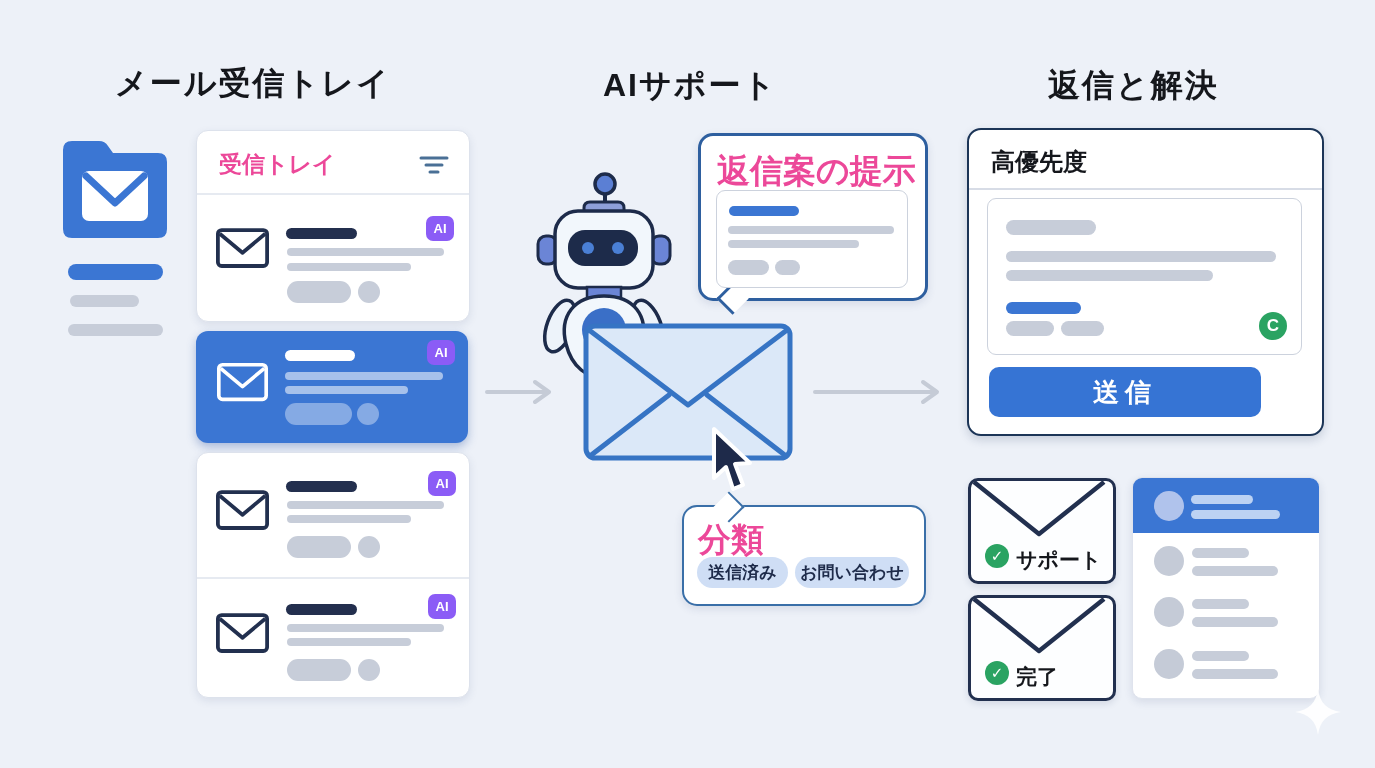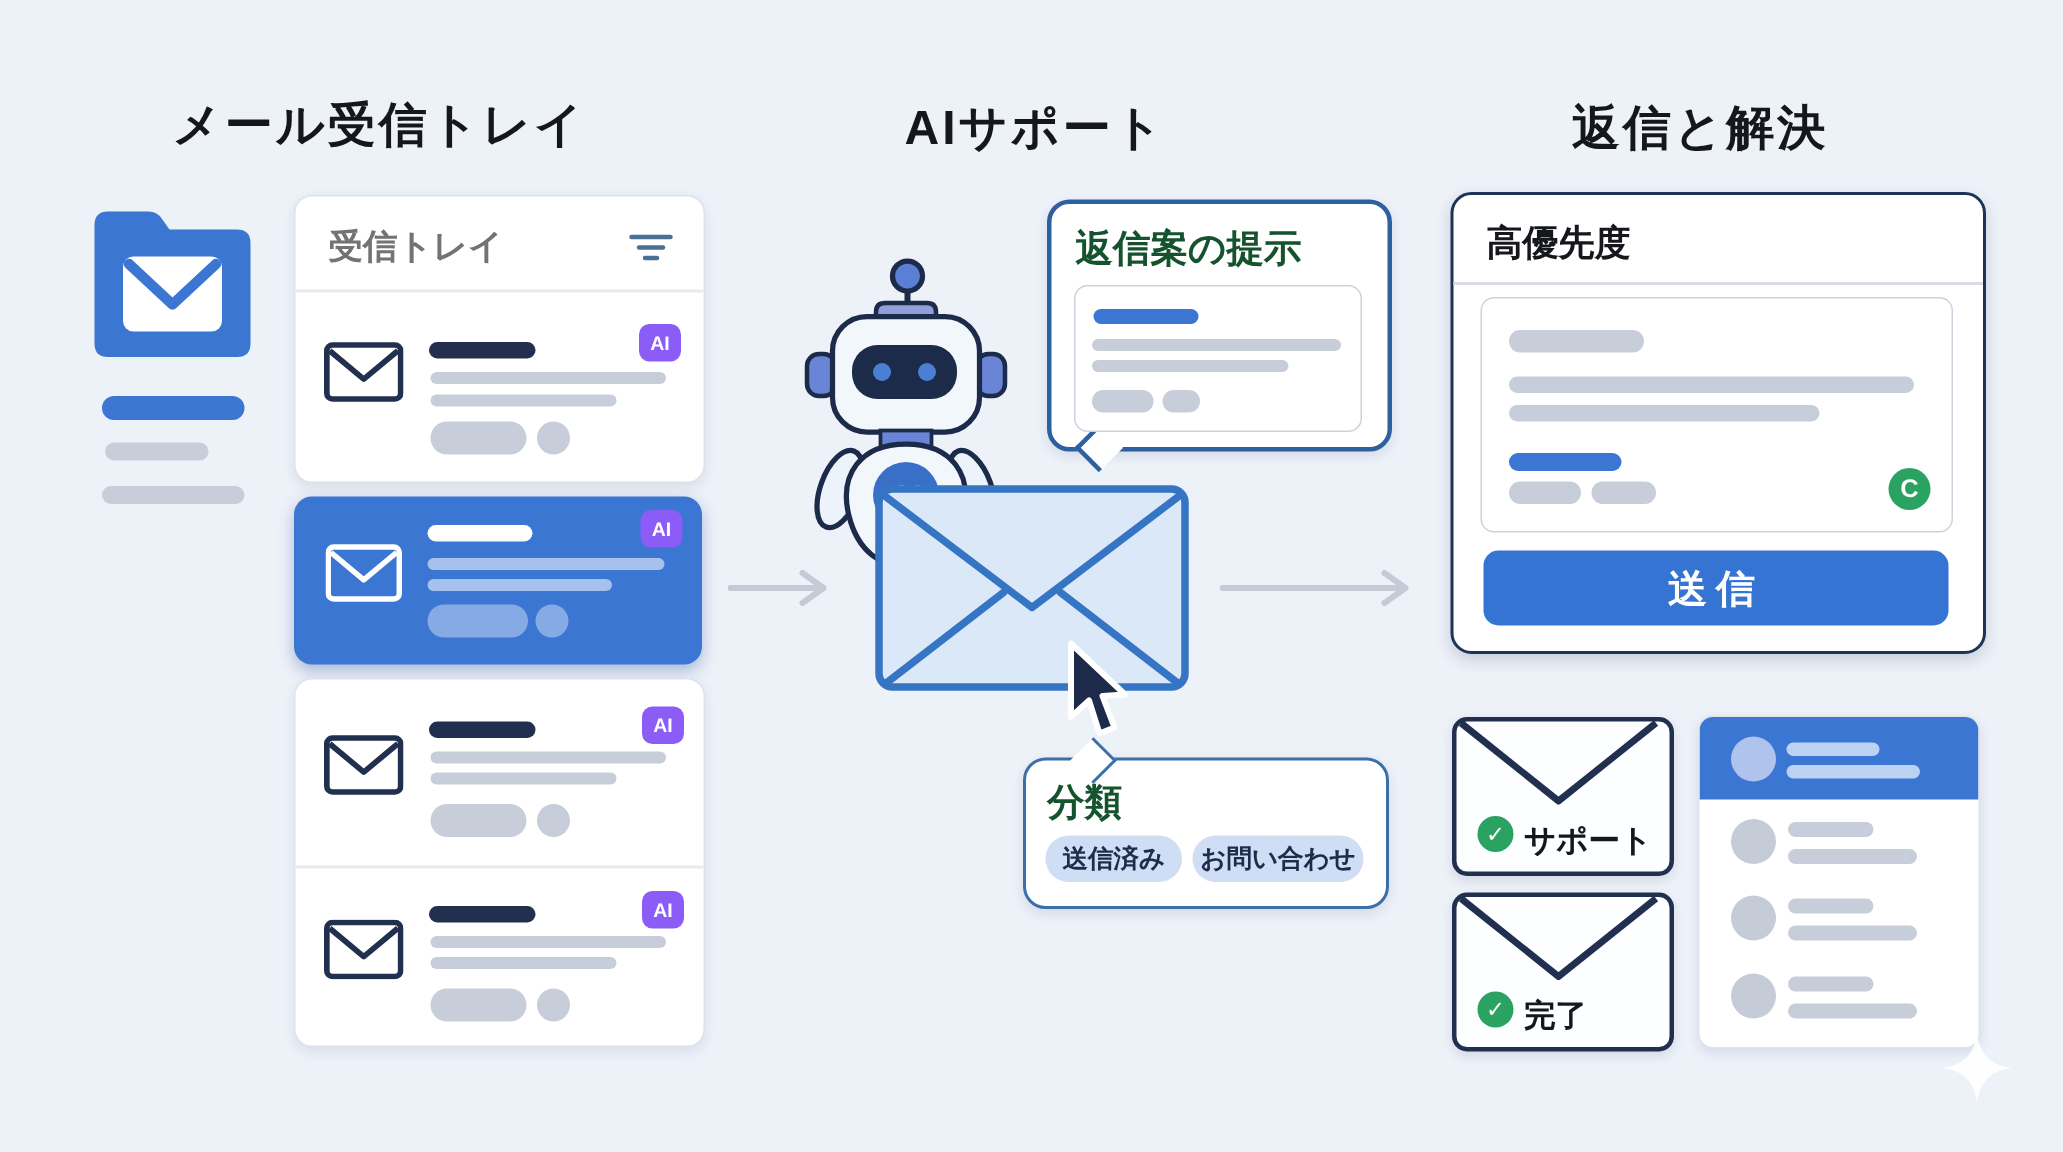--- a/index.html
+++ b/index.html
@@ -15,40 +15,40 @@
   .sk.white{background:#ffffff;}
   .sk.lb1{background:rgba(255,255,255,.55);}
   .sk.lb2{background:rgba(255,255,255,.38);}
   .sk.hdrlite{background:#bcd2f3;}
   .circle{border-radius:50%;}
   .ai-badge{position:absolute;width:28px;height:25px;background:#8b5cf6;border-radius:7px;
             color:#fff;font-size:13px;font-weight:700;display:flex;align-items:center;justify-content:center;}
   .divider{position:absolute;left:0;width:100%;height:1.5px;background:#e6eaf1;}
   .sel-card{position:absolute;background:#3b76d3;border-radius:12px;box-shadow:0 4px 10px rgba(40,80,160,.35);}
   .bubble{position:absolute;background:#fff;border-radius:15px;box-shadow:0 3px 8px rgba(40,60,110,.12);}
-  .bubble .b-title{position:absolute;font-size:25px;font-weight:700;color:#14532d;}
+  .bubble .b-title{position:absolute;font-size:33px;font-weight:700;color:#ec4899;}
   .tail{position:absolute;width:20px;height:20px;background:#fff;transform:rotate(45deg);}
   .pill-tag{position:absolute;display:flex;align-items:center;justify-content:center;
             background:#cfdef5;color:#1e2b4a;border-radius:16px;font-size:17px;font-weight:600;}
   .reply-panel{position:absolute;background:#fff;border:2.5px solid #1c3557;border-radius:14px;
                box-shadow:0 4px 10px rgba(30,50,90,.18);}
   .inner-card{position:absolute;background:#fff;border:1.5px solid #ccd2dd;border-radius:9px;}
   .send-btn{position:absolute;background:#3674d4;border:none;border-radius:10px;color:#fff;
             font-size:26px;font-weight:700;display:flex;align-items:center;justify-content:center;
             letter-spacing:6px;cursor:pointer;font-family:inherit;}
   .status-env{position:absolute;background:#fdfeff;border:3px solid #22304f;border-radius:10px;
               box-shadow:0 3px 7px rgba(30,50,90,.12);}
   .check-circle{position:absolute;background:#2aa362;border-radius:50%;color:#fff;display:flex;
                 align-items:center;justify-content:center;font-weight:700;}
   .status-label{position:absolute;font-size:21px;font-weight:700;color:#15171c;}
   .green-c{position:absolute;width:28px;height:28px;background:#2aa362;border-radius:50%;color:#fff;
            display:flex;align-items:center;justify-content:center;font-size:17px;font-weight:700;}
   .contact-card{position:absolute;background:#fff;border:1px solid #dfe3ed;border-radius:10px;
                 overflow:hidden;box-shadow:0 3px 8px rgba(40,60,110,.12);}
-  .inbox-hdr{position:absolute;font-size:23px;font-weight:700;color:#737373;}
+  .inbox-hdr{position:absolute;font-size:23px;font-weight:700;color:#ec4899;}
 </style>
 </head>
 <body>
 
 <div class="canvas">
 
   <div class="col-title" style="left:115px;top:62px;">メール受信トレイ</div>
   <div class="col-title" style="left:603px;top:64px;">AIサポート</div>
   <div class="col-title" style="left:1048px;top:64px;">返信と解決</div>
 
@@ -183,21 +183,21 @@
     <div class="divider" style="top:58px;background:#d7dce6;"></div>
     <div class="inner-card" style="left:18px;top:68px;width:313px;height:155px;">
       <div class="sk" style="left:18px;top:21px;width:90px;height:15px;"></div>
       <div class="sk" style="left:18px;top:52px;width:270px;height:11px;"></div>
       <div class="sk" style="left:18px;top:71px;width:207px;height:11px;"></div>
       <div class="sk blue" style="left:18px;top:103px;width:75px;height:12px;"></div>
       <div class="sk" style="left:18px;top:122px;width:48px;height:15px;"></div>
       <div class="sk" style="left:73px;top:122px;width:43px;height:15px;"></div>
       <div class="green-c" style="left:271px;top:113px;">C</div>
     </div>
-    <button class="send-btn" style="left:20px;top:237px;width:310px;height:50px;">送信</button>
+    <button class="send-btn" style="left:20px;top:237px;width:272px;height:50px;">送信</button>
   </div>
 
   <div class="status-env" style="left:968px;top:478px;width:142px;height:100px;">
     <svg class="abs" style="left:-3px;top:-3px;" width="142" height="60" viewBox="0 0 142 60">
       <path d="M6,4 L71,56 L136,4" fill="none" stroke="#22304f" stroke-width="4.5" stroke-linejoin="round"></path>
     </svg>
     <div class="check-circle" style="left:14px;top:63px;width:24px;height:24px;font-size:15px;">✓</div>
     <div class="status-label" style="left:45px;top:65px;">サポート</div>
   </div>
 

